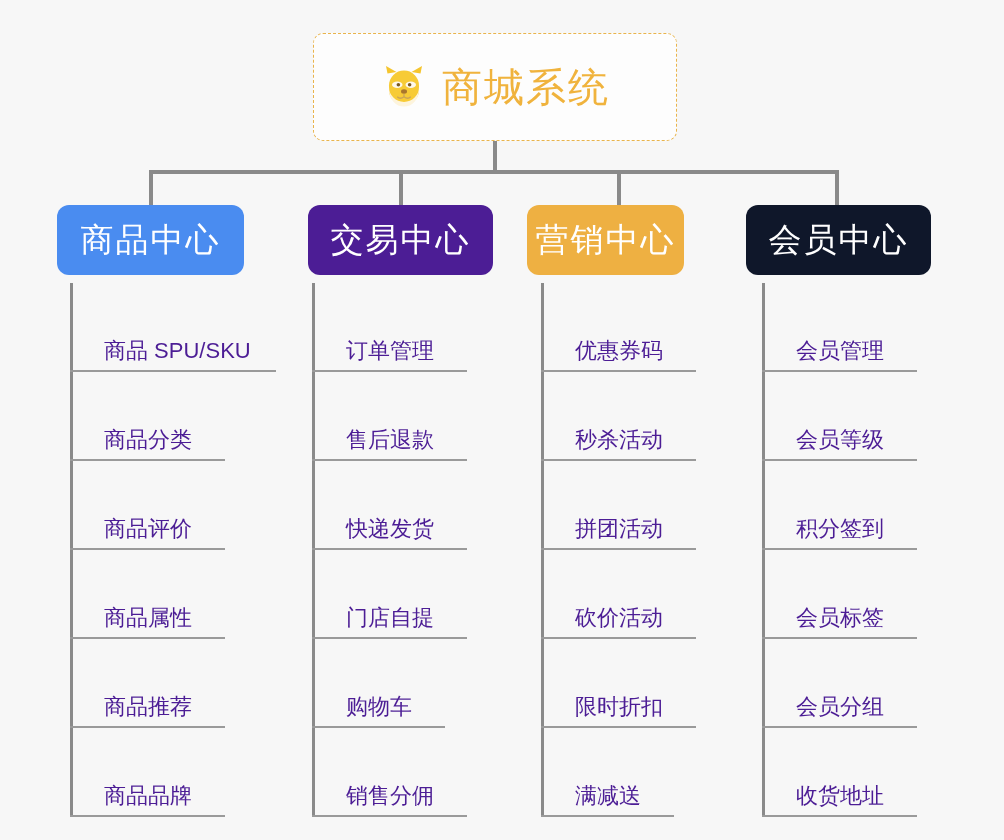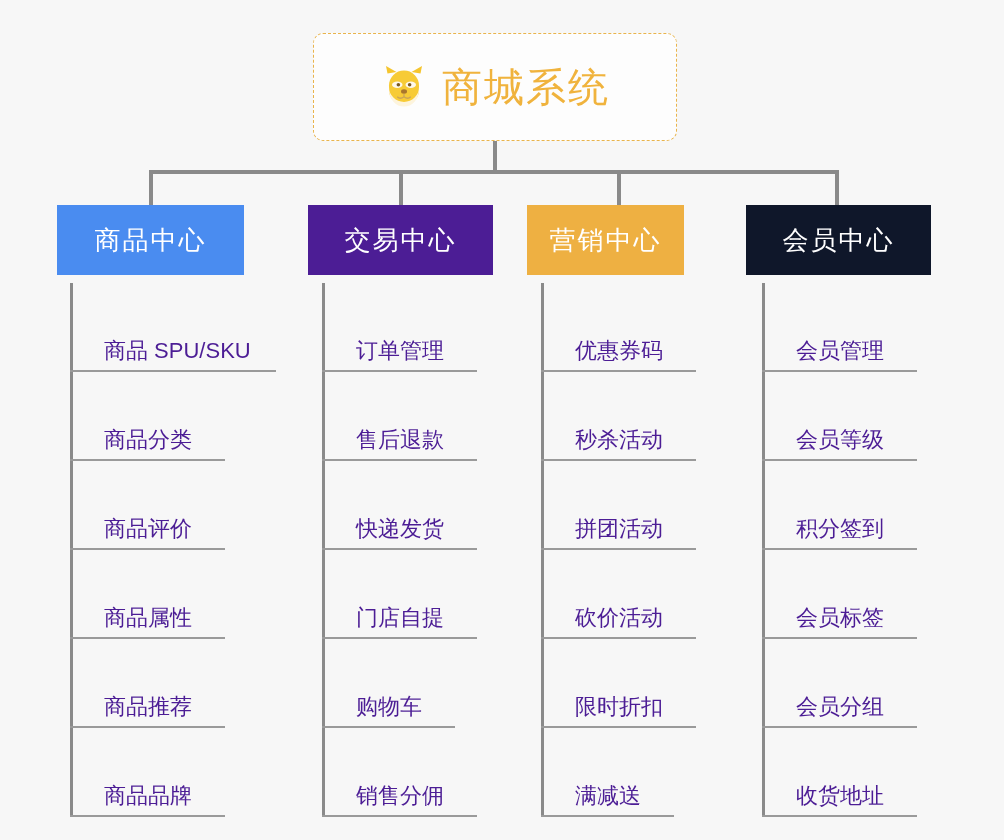--- a/index.html
+++ b/index.html
@@ -58,26 +58,26 @@
     width: 4px;
   }
   .h-bus {
     height: 4px;
   }
 
   
   .cat-box {
     position: absolute;
     height: 70px;
-    border-radius: 0;
+    border-radius: 12px;
     display: flex;
     align-items: center;
     justify-content: center;
     color: #ffffff;
-    font-size: 26px;
+    font-size: 33px;
     letter-spacing: 2px;
     box-sizing: border-box;
   }
 
   
   .column {
     position: absolute;
     top: 283px;
   }
   .spine {
@@ -177,21 +177,21 @@
     <div class="leaf">
       <span class="leaf-label">商品推荐</span>
       <span class="leaf-underline" style="width:155px;"></span>
     </div>
     <div class="leaf">
       <span class="leaf-label">商品品牌</span>
       <span class="leaf-underline" style="width:155px;"></span>
     </div>
   </div>
 
-  <div class="column" style="left:322px;">
+  <div class="column" style="left:312px;">
     <div class="spine" style="height: 534px; background: rgb(138, 138, 138);"></div>
     <div class="leaf">
       <span class="leaf-label">订单管理</span>
       <span class="leaf-underline" style="width:155px;"></span>
     </div>
     <div class="leaf">
       <span class="leaf-label">售后退款</span>
       <span class="leaf-underline" style="width:155px;"></span>
     </div>
     <div class="leaf">

